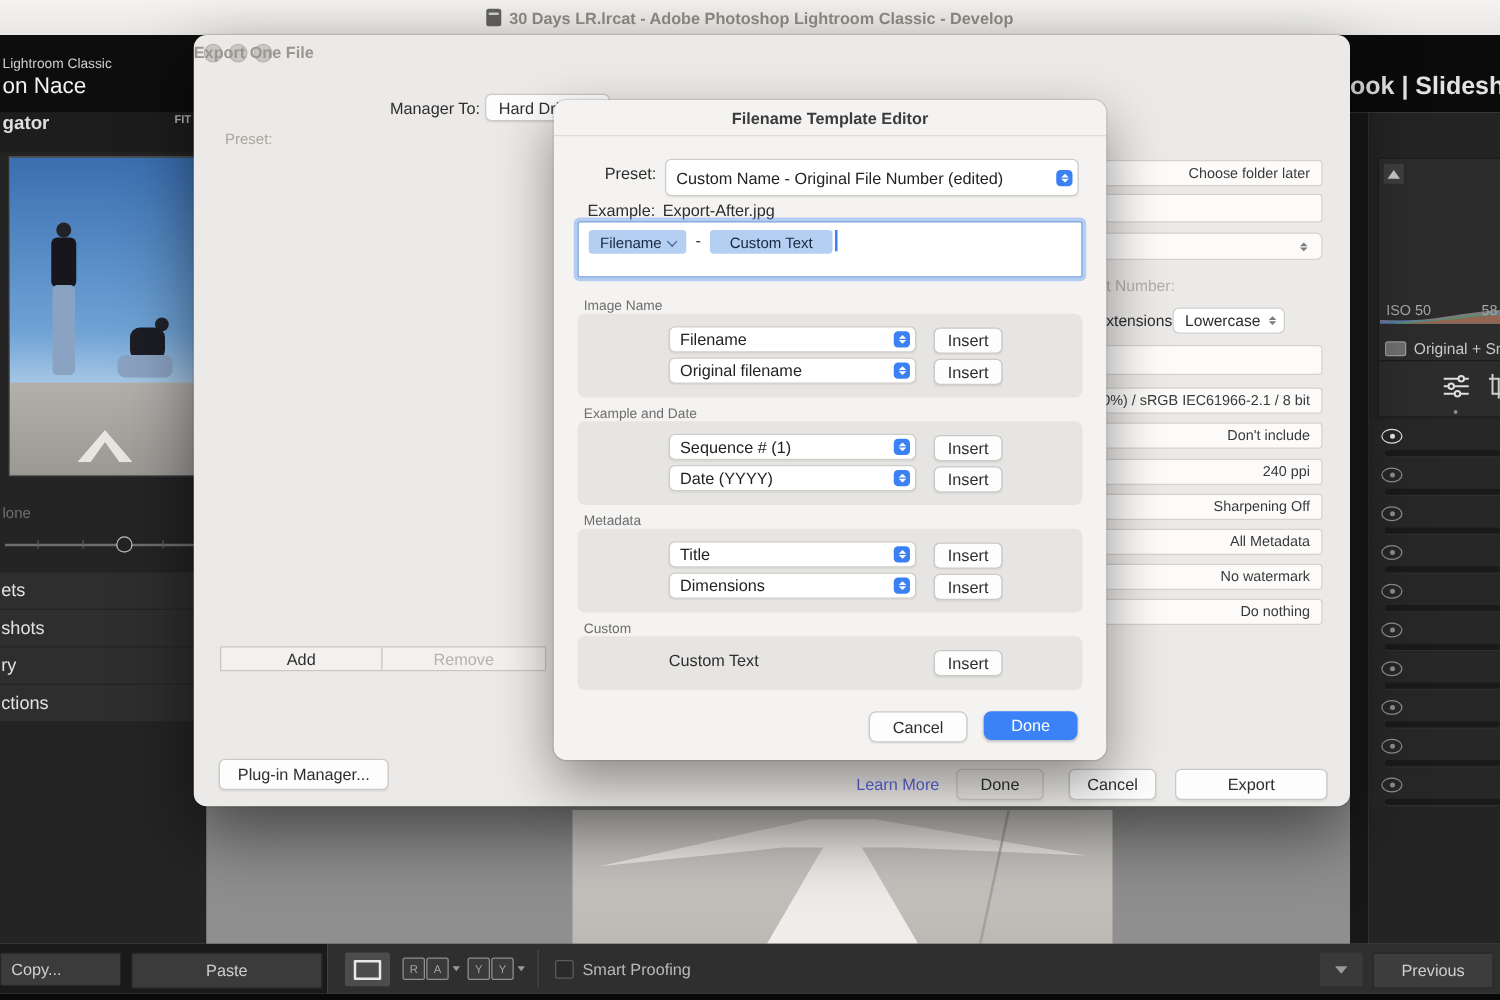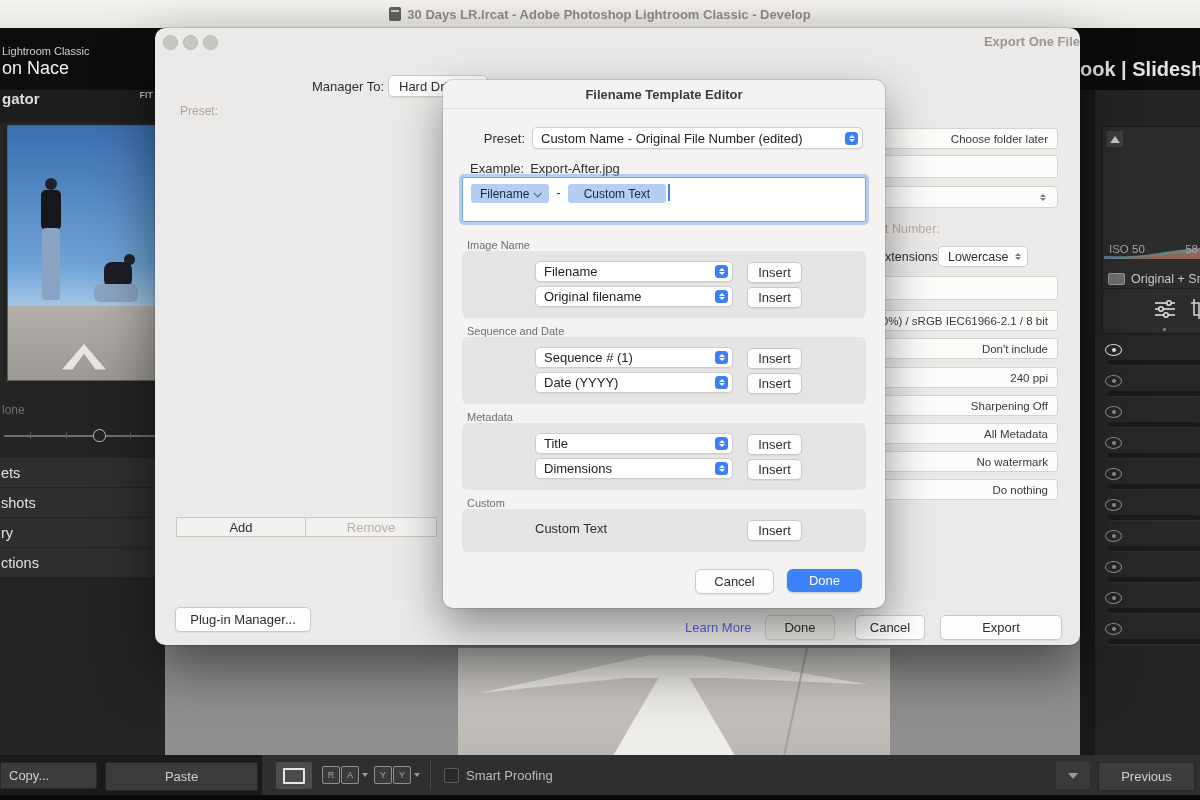--- a/index.html
+++ b/index.html
@@ -228,21 +228,21 @@
   <div class="abs dk-btn" style="left:836px;top:7px;width:95px;height:27px;background:#3d3d3d">
       <span>Previous</span>
     </div>
 </div>
 <div class="abs" style="left:0;top:795px;width:1200px;height:5px;background:#090909"></div>
 
 <div class="abs dialog">
   <span class="tl" style="left:8px"></span>
   <span class="tl" style="left:28px"></span>
   <span class="tl" style="left:48px"></span>
-  <div class="abs" style="left:0;top:6px;width:925px;text-align:right;font-size:13px;font-weight:bold;color:#9b968e">Export One File</div>
+  <div class="abs" style="left:0;top:6px;width:925px;text-align:left;font-size:13px;font-weight:bold;color:#9b968e">Export One File</div>
 
   <span class="abs" style="left:157px;top:51px;font-size:13px;color:#2e2e2e">Manager To:</span>
   <div class="abs mac-btn" style="left:233px;top:47px;width:100px;height:22px;justify-content:flex-start;padding-left:10px;box-sizing:border-box">
     <span>Hard Dri</span>
   </div>
 
   <span class="abs" style="left:25px;top:76px;font-size:12px;color:#a9a49c">Preset:</span>
   <div class="abs" style="left:21px;top:489px;width:130px;height:20px;background:#f3f1ef;border:1px solid #c9c7c4;box-sizing:border-box;
        display:flex;align-items:center;justify-content:center;font-size:13px;color:#2e2e2e">
       <span>Add</span>
@@ -309,21 +309,21 @@
   <div class="summary-row" style="top:451px">
     <span>Do nothing</span>
     </div>
 </div>
 
 <div class="abs modal">
   <div class="abs" style="left:0;top:7px;width:442px;text-align:center;font-size:13px;font-weight:bold;color:#3c3c3c">Filename Template Editor</div>
   <div class="abs" style="left:0;top:28px;width:442px;height:1px;background:#dddcda"></div>
 
   <div class="abs" style="left:20px;top:51px;width:62px;text-align:right;font-size:13px;color:#2e2e2e">Preset:</div>
-  <div class="abs sel" style="left:89px;top:47px;width:331px;height:22px;box-sizing:border-box">
+  <div class="abs sel" style="left:89px;top:47px;width:331px;height:30px;box-sizing:border-box">
     <span class="txt">Custom Name - Original File Number (edited)</span>
     <span class="stepper">
         <i class="up"></i>
         <i class="dn"></i>
       </span>
   </div>
 
   <div class="abs" style="left:27px;top:81px;display:flex;gap:6px;font-size:13px;color:#2e2e2e">
     <span>Example:</span>
     <span>Export-After.jpg</span>
@@ -358,21 +358,21 @@
     <span class="txt">Original filename</span>
     <span class="stepper">
         <i class="up"></i>
         <i class="dn"></i>
       </span>
   </div>
   <div class="abs mac-btn insert-btn" style="top:207px">
     <span>Insert</span>
     </div>
 
-  <span class="group-label" style="left:24px;top:245px">Sequence and Date</span>
+  <span class="group-label" style="left:24px;top:245px">Example and Date</span>
   <div class="group-box" style="top:257px;height:67px"></div>
   <div class="abs sel" style="left:92px;top:267px;width:198px;height:21px;box-sizing:border-box">
     <span class="txt">Sequence # (1)</span>
     <span class="stepper">
         <i class="up"></i>
         <i class="dn"></i>
       </span>
   </div>
   <div class="abs mac-btn insert-btn" style="top:268px">
     <span>Insert</span>

